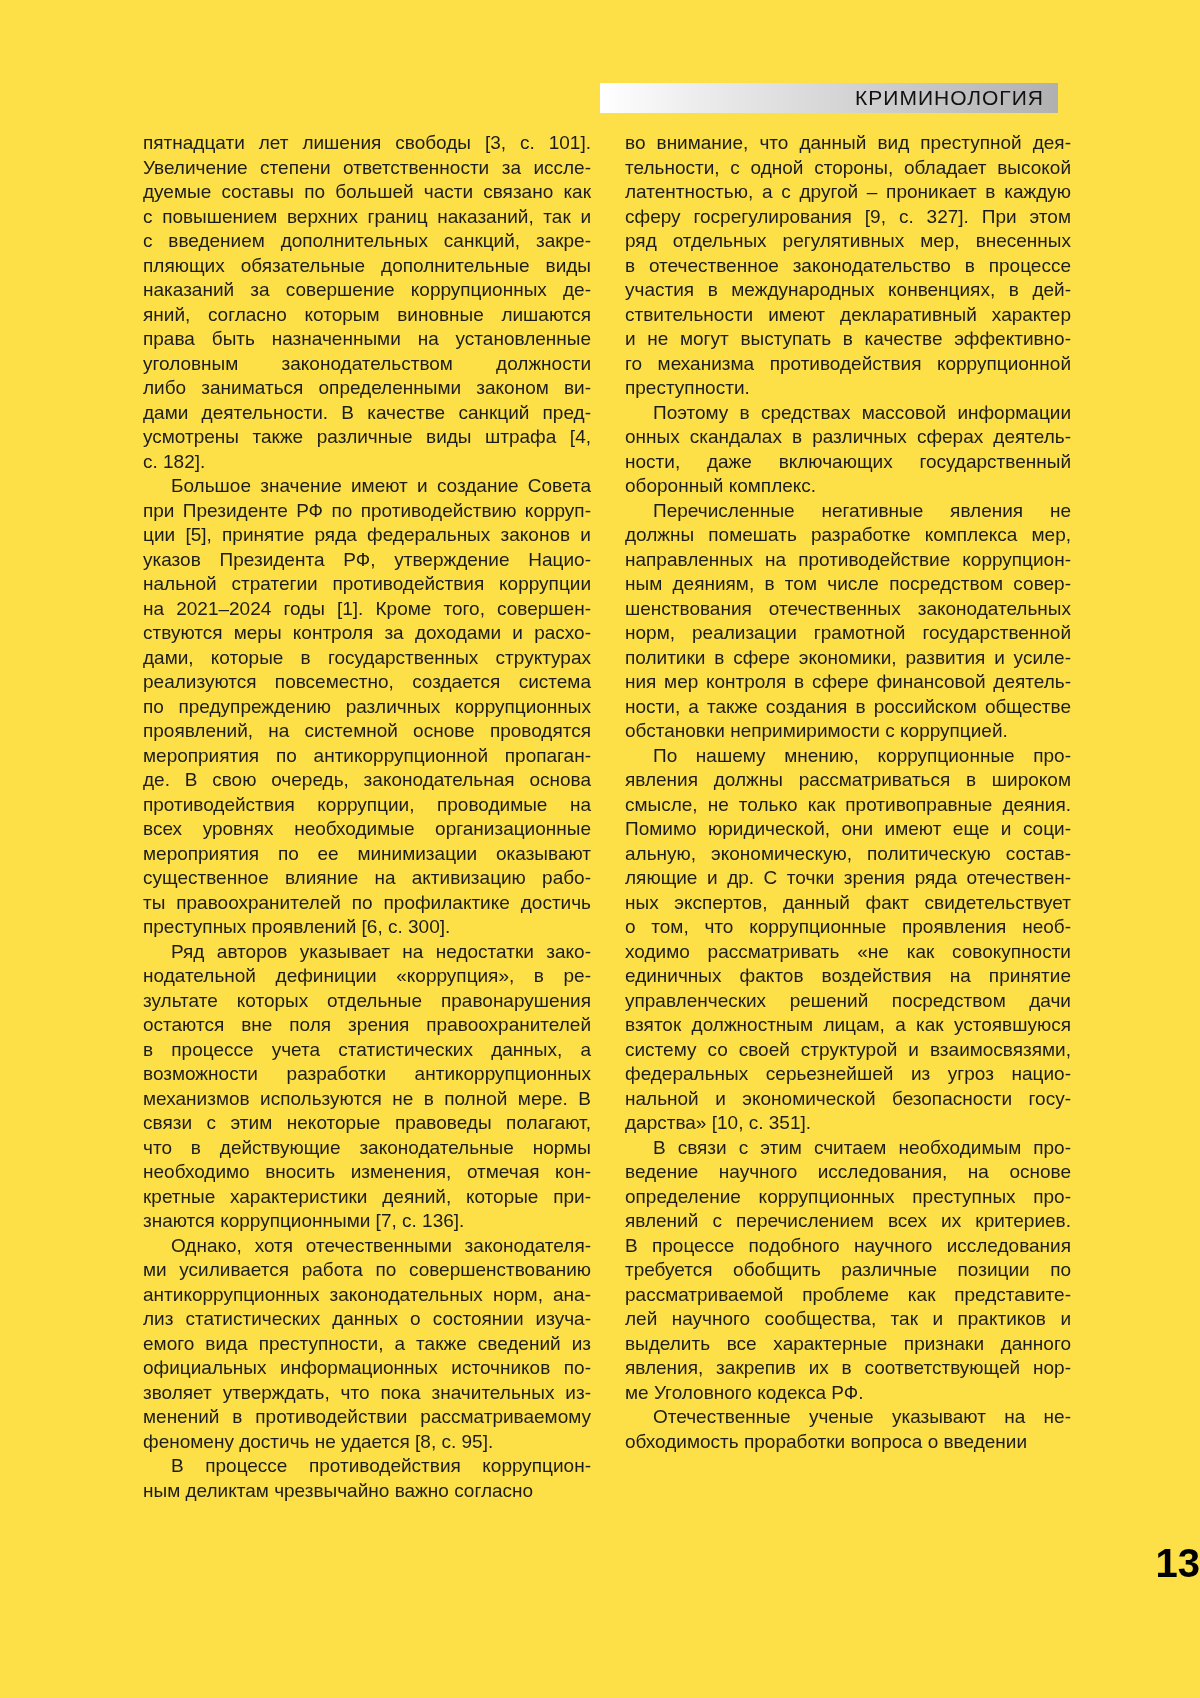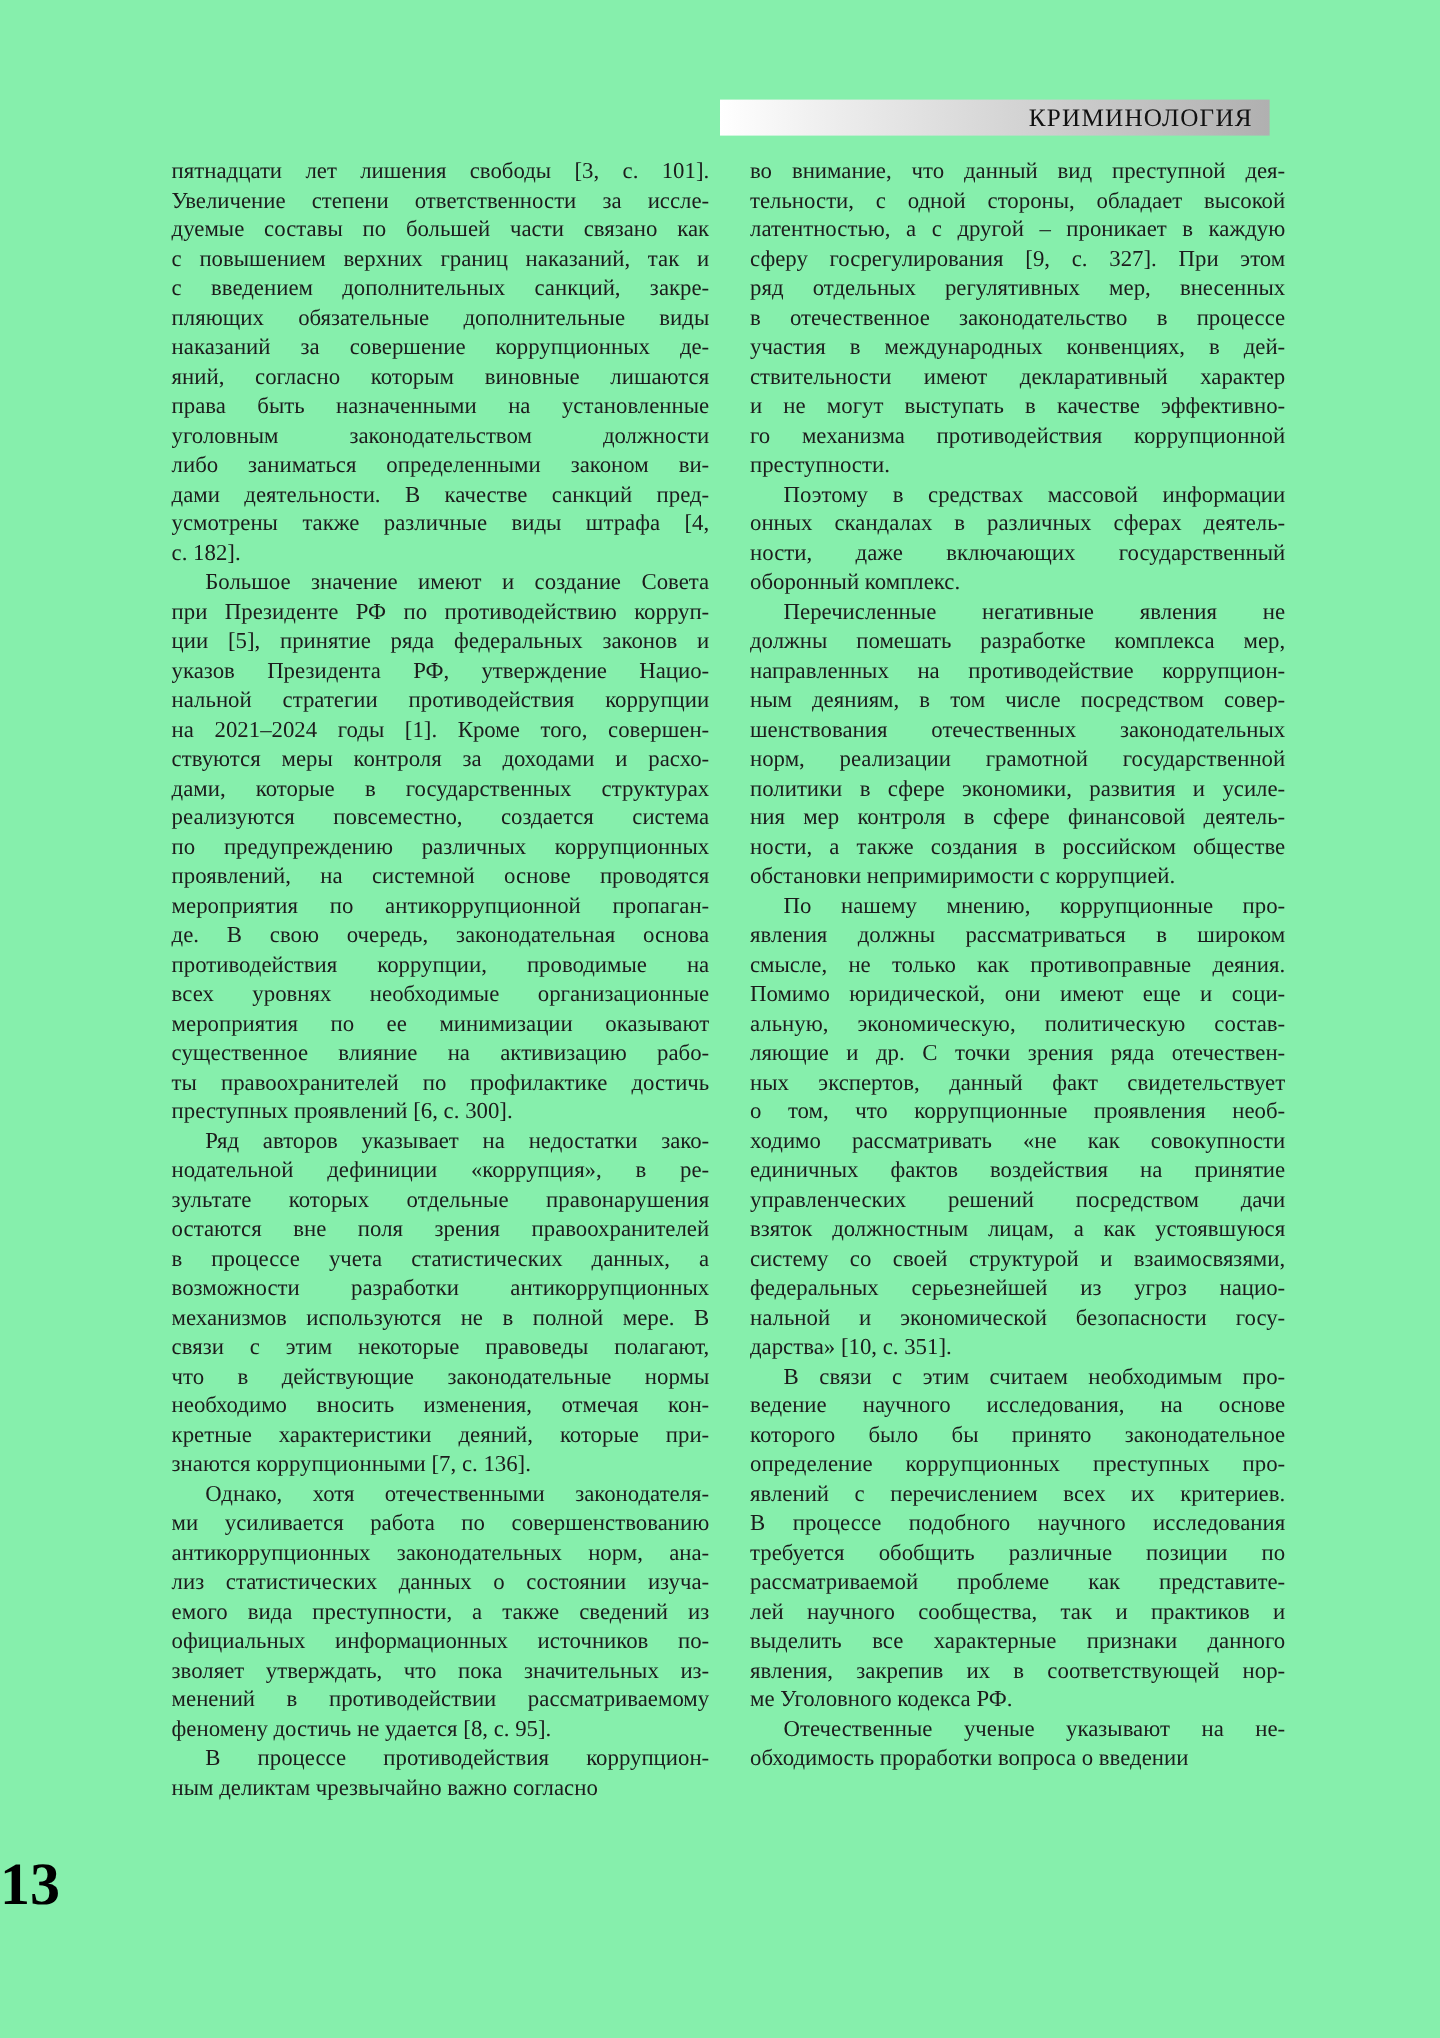--- a/index.html
+++ b/index.html
@@ -1,21 +1,21 @@
 <!DOCTYPE html>
 <html><head>
 <meta charset="utf-8">
 <style>
   html, body { margin: 0; padding: 0; background: #ffffff; }
   .page {
     position: relative;
     width: 1200px;
     height: 1698px;
-    background: #86efac;
-    font-family: Liberation Serif, serif;
+    background: #fde047;
+    font-family: Liberation Sans, sans-serif;
     color: #1c1c1c;
     overflow: hidden;
   }
   .header-bar {
     position: absolute;
     left: 600px;
     top: 83px;
     width: 458px;
     height: 30px;
     background: linear-gradient(90deg, #ffffff 0%, #ececec 22%, #cfcfcf 60%, #b0b0b0 100%);
@@ -43,22 +43,22 @@
     text-align: justify;
     text-align-last: justify;
   }
   .line.last { text-align-last: left; }
   .line.first { text-indent: 28px; }
   .page-number {
     position: absolute;
     left: 0;
     top: 1541px;
     width: 1200px;
-    text-align: left;
-    font-size: 50px;
+    text-align: right;
+    font-size: 40px;
     font-weight: bold;
     color: #000000;
   }
 </style>
 </head>
 <body>
 
 <div class="page">
   <div class="header-bar">
     <span>КРИМИНОЛОГИЯ</span>
@@ -177,21 +177,20 @@
         <div class="line">управленческих решений посредством дачи</div>
         <div class="line">взяток должностным лицам, а как устоявшуюся</div>
         <div class="line">систему со своей структурой и взаимосвязями,</div>
         <div class="line">федеральных серьезнейшей из угроз нацио-</div>
         <div class="line">нальной и экономической безопасности госу-</div>
         <div class="line last">дарства» [10, с. 351].</div>
       </div>
       <div class="para">
         <div class="line first">В связи с этим считаем необходимым про-</div>
         <div class="line">ведение научного исследования, на основе</div>
-        <div class="line">которого было бы принято законодательное</div>
         <div class="line">определение коррупционных преступных про-</div>
         <div class="line">явлений с перечислением всех их критериев.</div>
         <div class="line">В процессе подобного научного исследования</div>
         <div class="line">требуется обобщить различные позиции по</div>
         <div class="line">рассматриваемой проблеме как представите-</div>
         <div class="line">лей научного сообщества, так и практиков и</div>
         <div class="line">выделить все характерные признаки данного</div>
         <div class="line">явления, закрепив их в соответствующей нор-</div>
         <div class="line last">ме Уголовного кодекса РФ.</div>
       </div>

